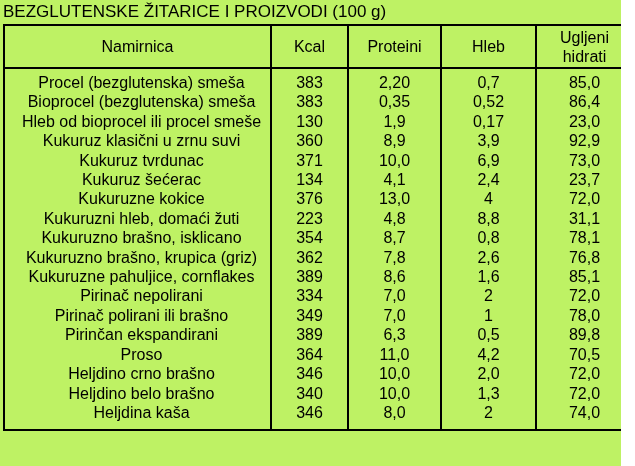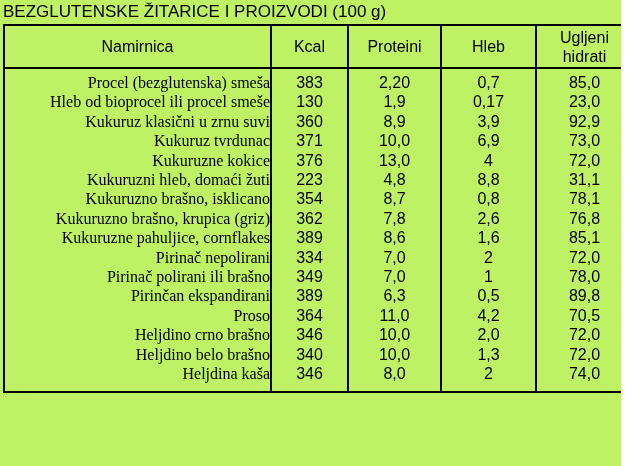--- a/index.html
+++ b/index.html
@@ -53,23 +53,22 @@
   tbody td {
     border-left: 2px solid #000000;
     border-right: 2px solid #000000;
     font-size: 16px;
     line-height: 19.4px;
     padding: 0;
     white-space: nowrap;
     overflow: hidden;
   }
   tbody td.name-col {
-    text-align: right;
+    text-align: center;
     padding-left: 8px;
-    font-family: Liberation Serif, serif;
   }
   tbody td.num-col {
     text-align: center;
   }
   tbody tr:first-child td { padding-top: 4px; }
   tbody tr:last-child td  { padding-bottom: 7px; }
 </style>
 </head>
 <body>
 
@@ -96,20 +95,27 @@
     </thead>
     <tbody id="table-body">
         <tr>
           <td class="name-col">Procel (bezglutenska) smeša</td>
           <td class="num-col">383</td>
           <td class="num-col">2,20</td>
           <td class="num-col">0,7</td>
           <td class="num-col">85,0</td>
         </tr>
         <tr>
+          <td class="name-col">Bioprocel (bezglutenska) smeša</td>
+          <td class="num-col">383</td>
+          <td class="num-col">0,35</td>
+          <td class="num-col">0,52</td>
+          <td class="num-col">86,4</td>
+        </tr>
+        <tr>
           <td class="name-col">Hleb od bioprocel ili procel smeše</td>
           <td class="num-col">130</td>
           <td class="num-col">1,9</td>
           <td class="num-col">0,17</td>
           <td class="num-col">23,0</td>
         </tr>
         <tr>
           <td class="name-col">Kukuruz klasični u zrnu suvi</td>
           <td class="num-col">360</td>
           <td class="num-col">8,9</td>
@@ -117,20 +123,27 @@
           <td class="num-col">92,9</td>
         </tr>
         <tr>
           <td class="name-col">Kukuruz tvrdunac</td>
           <td class="num-col">371</td>
           <td class="num-col">10,0</td>
           <td class="num-col">6,9</td>
           <td class="num-col">73,0</td>
         </tr>
         <tr>
+          <td class="name-col">Kukuruz šećerac</td>
+          <td class="num-col">134</td>
+          <td class="num-col">4,1</td>
+          <td class="num-col">2,4</td>
+          <td class="num-col">23,7</td>
+        </tr>
+        <tr>
           <td class="name-col">Kukuruzne kokice</td>
           <td class="num-col">376</td>
           <td class="num-col">13,0</td>
           <td class="num-col">4</td>
           <td class="num-col">72,0</td>
         </tr>
         <tr>
           <td class="name-col">Kukuruzni hleb, domaći žuti</td>
           <td class="num-col">223</td>
           <td class="num-col">4,8</td>

